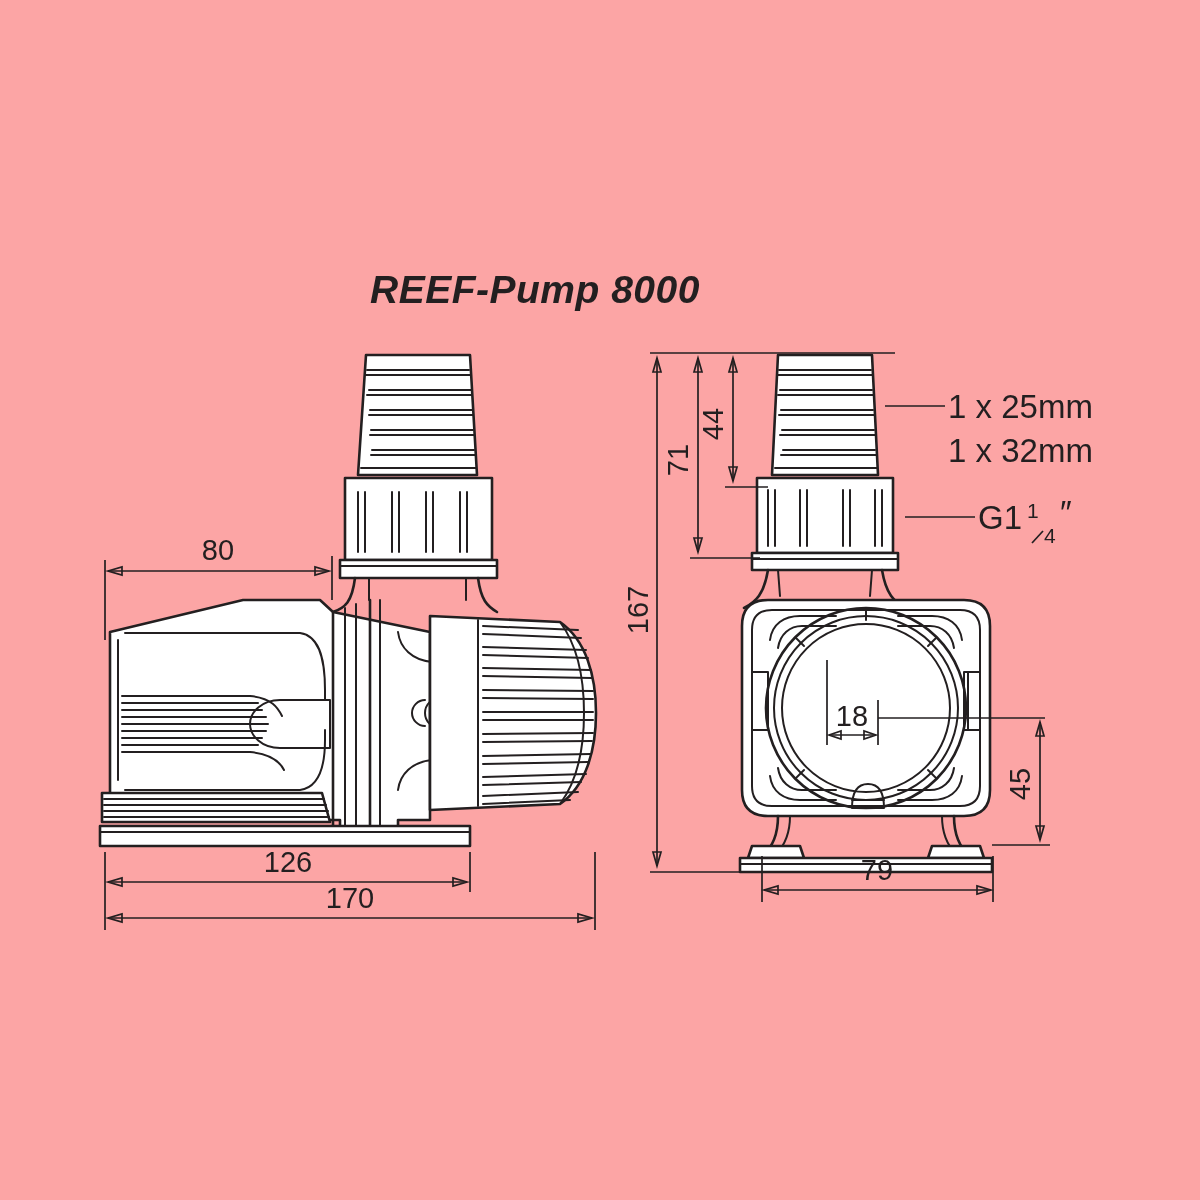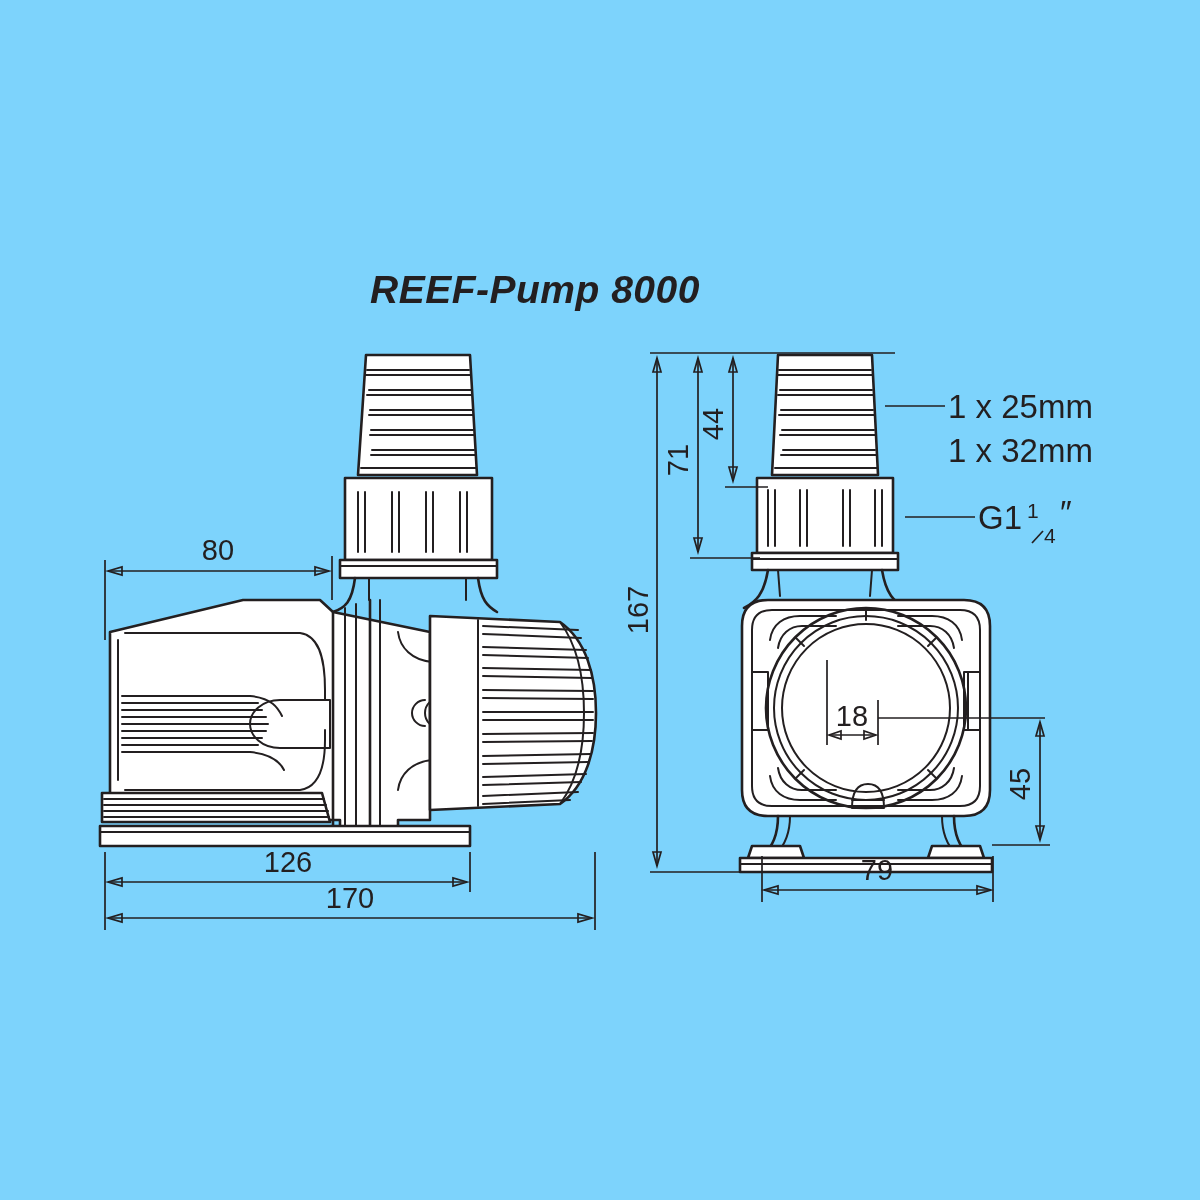--- a/index.html
+++ b/index.html
@@ -1,18 +1,18 @@
 <!DOCTYPE html>
 <html><head>
 <meta charset="utf-8">
 <style>
   html,body{margin:0;padding:0;background:#ffffff;}
   body{width:1200px;height:1200px;overflow:hidden;
        font-family:"Liberation Sans", sans-serif;color:#231f20;}
-  #stage{position:relative;width:1200px;height:1200px;background:#7dd3fc;}
+  #stage{position:relative;width:1200px;height:1200px;background:#fca5a5;}
   svg{display:block;}
   .ttl{font-weight:bold;font-style:italic;font-size:39px;fill:#231f20;
        font-family:"Liberation Sans", sans-serif;letter-spacing:0.5px;}
   .dim{font-size:29px;fill:#231f20;font-family:"Liberation Sans", sans-serif;}
   .call{font-size:33px;fill:#231f20;font-family:"Liberation Sans", sans-serif;}
   .callsm{font-size:21px;fill:#231f20;font-family:"Liberation Sans", sans-serif;}
   .ln{fill:none;stroke:#231f20;stroke-width:2.6;stroke-linejoin:round;stroke-linecap:round;}
   .ln2{fill:none;stroke:#231f20;stroke-width:2.0;stroke-linejoin:round;stroke-linecap:round;}
   .dimln{fill:none;stroke:#231f20;stroke-width:1.7;}
   .fillw{fill:#ffffff;}

